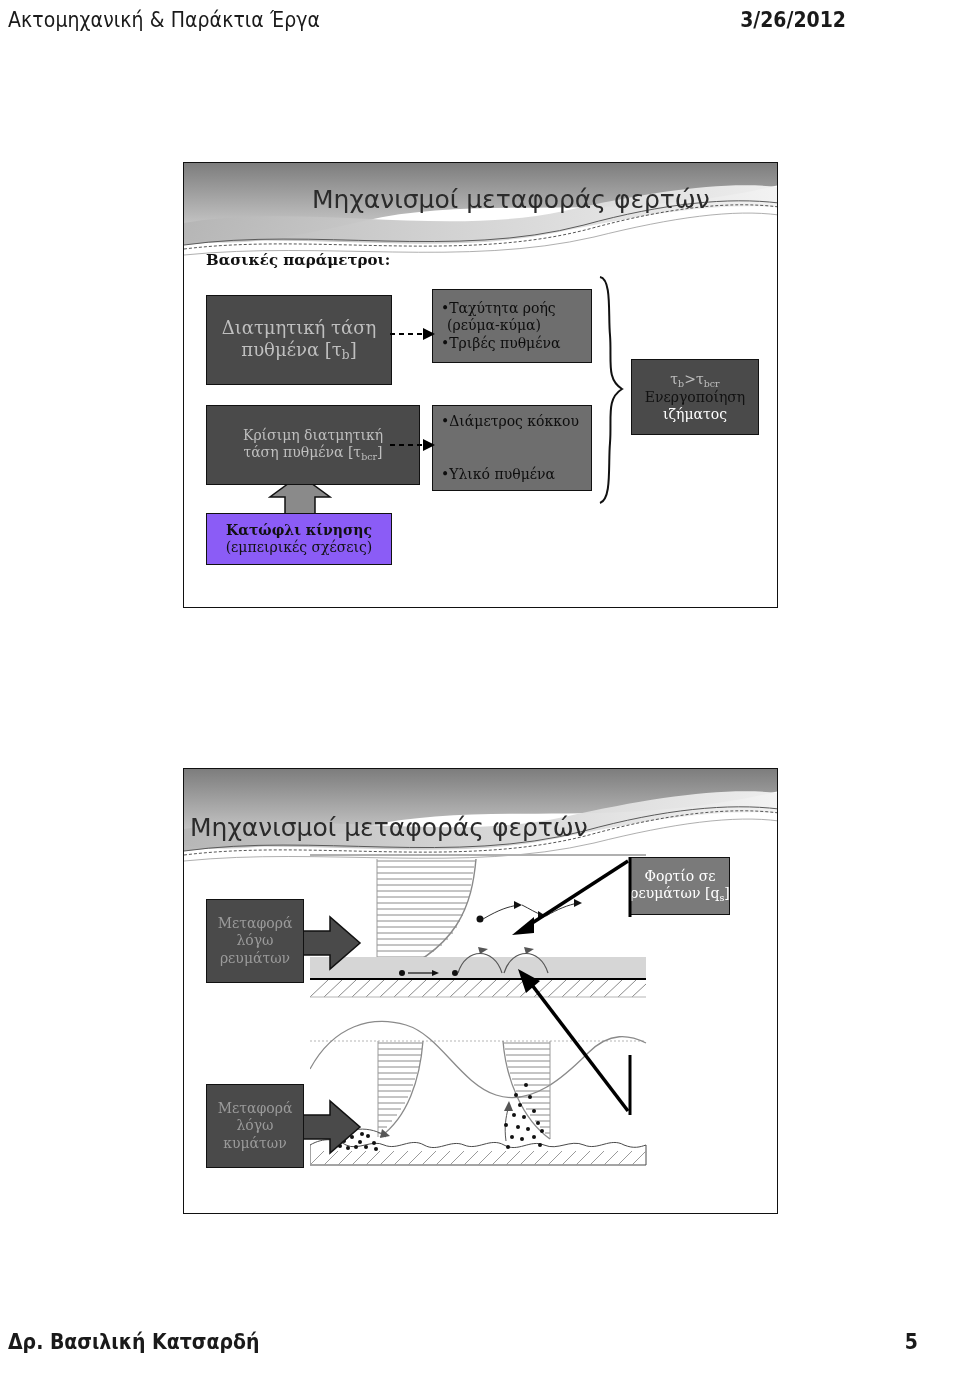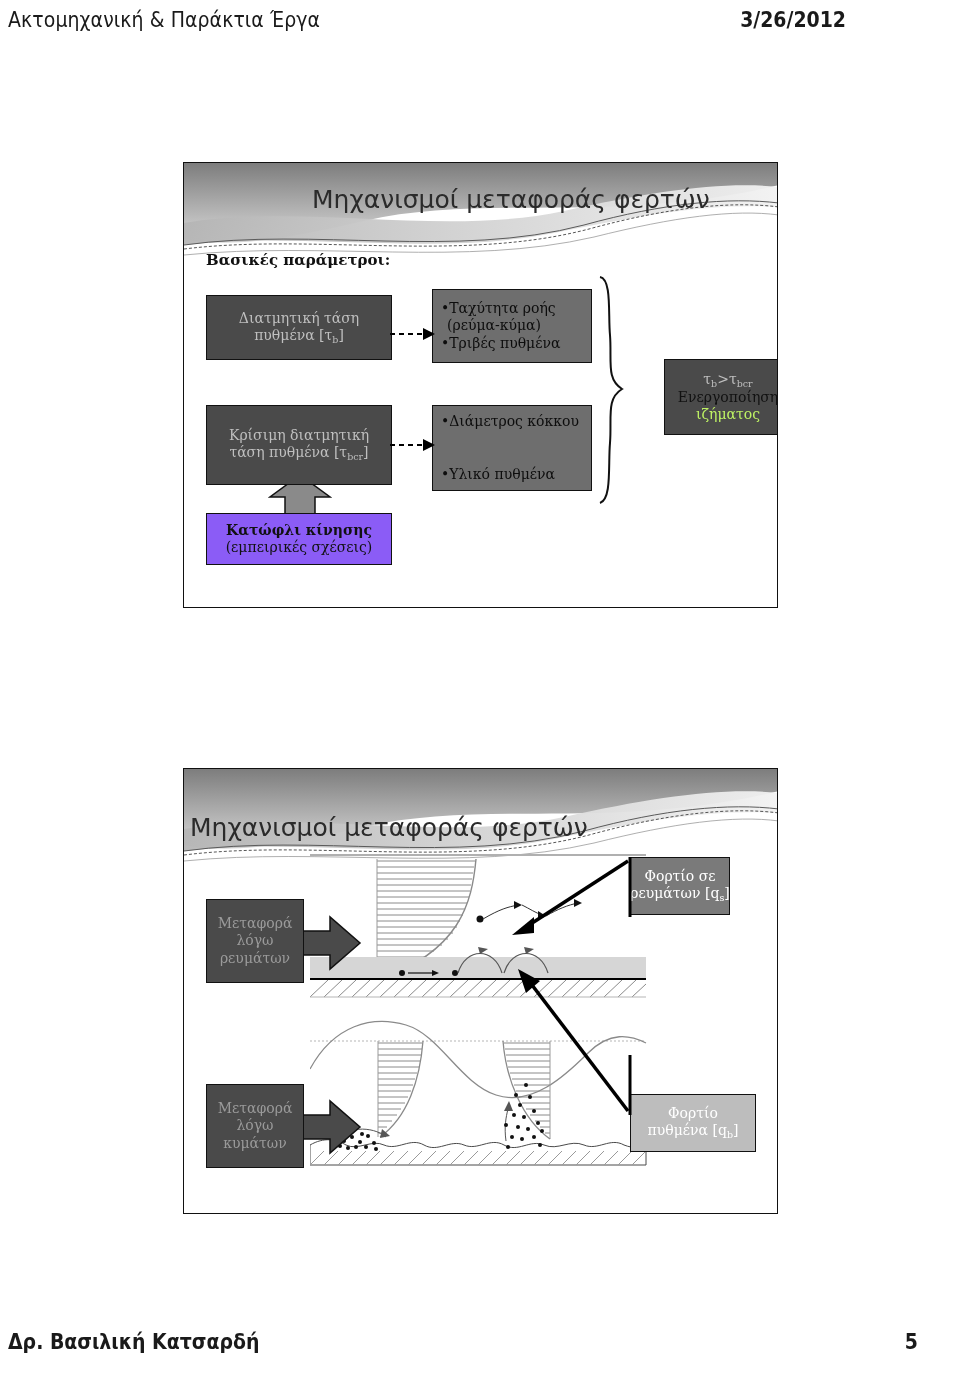--- a/index.html
+++ b/index.html
@@ -46,25 +46,25 @@
   .box{position:absolute;box-sizing:border-box;border:1.5px solid #111;
        display:flex;flex-direction:column;align-items:center;justify-content:center;
        text-align:center;font-family:"DejaVu Serif",serif;line-height:1.22;z-index:5;}
   .box.dark{background:#4a4a4a;color:#bfbfbf;}
   .box.mid{background:#6e6e6e;color:#0d0d0d;}
   .box.left{align-items:flex-start;text-align:left;}
   .box .ln{display:block;white-space:nowrap;}
   sub{font-size:.68em;vertical-align:-0.28em;}
 
   
-  #b-tau   {left:22px; top:132px;width:186px;height:65px;font-size:14px;}
-  #b-taucr {left:22px; top:242px;width:186px;height:80px;font-size:14px;}
+  #b-tau   {left:22px; top:132px;width:186px;height:90px;font-size:18px;}
+  #b-taucr {left:22px; top:242px;width:214px;height:80px;font-size:14px;}
   #b-flow  {left:248px;top:126px;width:160px;height:74px;font-size:14px;}
   #b-grain {left:248px;top:242px;width:160px;height:86px;font-size:14px;gap:36px;}
-  #b-activ {left:447px;top:196px;width:128px;height:76px;font-size:14px;margin-left:33px;}
+  #b-activ {left:447px;top:196px;width:128px;height:76px;font-size:14px;}
   #b-thresh{left:22px; top:350px;width:186px;height:52px;font-size:14px;background:#8b5cf6;color:#111;}
   #b-thresh .l1{font-weight:700;}
 
   .dash-arrow{position:absolute;z-index:6;}
   .brace{position:absolute;z-index:6;}
   .up-arrow{position:absolute;z-index:4;}
 
   
   #b-cur {left:22px; top:130px;width:98px;height:84px;font-size:14px;background:#4a4a4a;color:#9a9a9a;}
   #b-wav {left:22px; top:315px;width:98px;height:84px;font-size:14px;background:#4a4a4a;color:#9a9a9a;}
@@ -125,21 +125,21 @@
   </div>
 
   <div class="box mid left" id="b-grain" style="padding-left:8px;">
     <span class="ln">•Διάμετρος κόκκου</span>
     <span class="ln">•Υλικό πυθμένα</span>
   </div>
 
   <div class="box dark" id="b-activ">
     <span class="ln"><span>τ</span><sub>b</sub><span>&gt;τ</span><sub>bcr</sub></span>
     <span class="ln" style="color:#111;">Ενεργοποίηση</span>
-    <span class="ln" style="color:#bef264;text-align:center;">ιζήματος</span>
+    <span class="ln" style="color:#ffffff;text-align:center;">ιζήματος</span>
   </div>
 
   <div class="box" id="b-thresh">
     <span class="ln l1">Κατώφλι κίνησης</span>
     <span class="ln">(εμπειρικές σχέσεις)</span>
   </div>
 
   <svg class="dash-arrow" style="left:206px;top:162px;" width="46" height="18">
     <line x1="0" y1="9" x2="33" y2="9" stroke="#000" stroke-width="2" stroke-dasharray="5 4"></line>
     <polygon points="33,3 45,9 33,15" fill="#000"></polygon>
@@ -407,22 +407,18 @@
     <span class="ln">Μεταφορά</span>
     <span class="ln">λόγω</span>
     <span class="ln">κυμάτων</span>
   </div>
 
   <div class="box" id="b-qs">
     <span class="ln">Φορτίο σε</span>
     <span class="ln"><span>ρευμάτων [q</span><sub>s</sub><span>]</span></span>
   </div>
 
-  <div class="box" id="b-qb">
-    <span class="ln">Φορτίο</span>
-    <span class="ln"><span>πυθμένα [q</span><sub>b</sub><span>]</span></span>
-  </div>
 </div>
 
 <div class="pg-footer">
   <div class="fl">Δρ. Βασιλική Κατσαρδή</div>
   <div class="fr">5</div>
 </div>
 
 </body></html>

